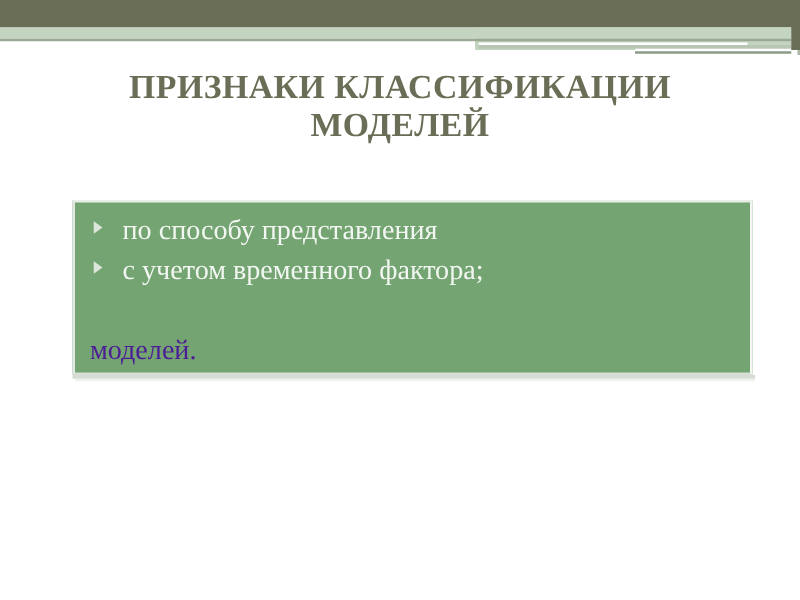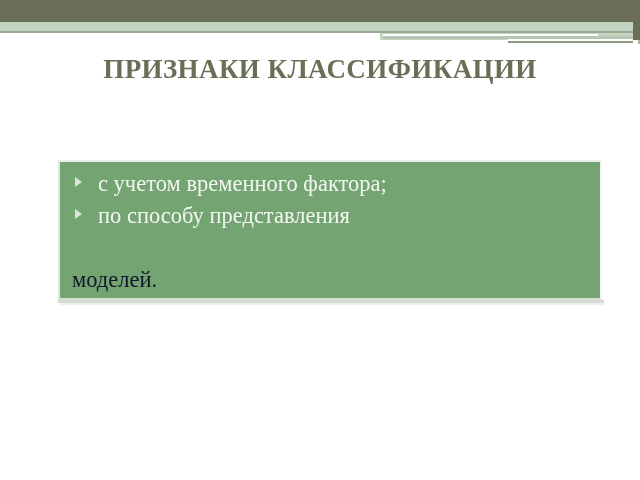--- a/index.html
+++ b/index.html
@@ -194,21 +194,21 @@
   }
   .bullet-text {
     display: inline;
   }
   .continuation {
     display: block;
     position: absolute;
     left: 12px;
     top: 102px;
     width: 524px;
-    color: #0f172a;
+    color: #4c1d95;
     font-family: "Liberation Serif", "DejaVu Serif", serif;
     font-size: 22.5px;
     line-height: 32px;
     white-space: nowrap;
   }
 </style>
 </head>
 <body>
 
 <div class="slide">
@@ -221,34 +221,35 @@
     <div class="hdr-rule-2"></div>
     <div class="hdr-rule-3"></div>
     <div class="hdr-rule-4"></div>
     <div class="hdr-rule-5"></div>
     <div class="hdr-edge-right"></div>
     <div class="hdr-darkbar-right-notch"></div>
   </div>
 
   <div class="title">
     <span class="title-line">ПРИЗНАКИ КЛАССИФИКАЦИИ</span>
+    <span class="title-line">МОДЕЛЕЙ</span>
   </div>
 
   <div class="content-box">
     <div class="bullet-list">
 
+
+      <div class="bullet-item">
+        <span class="bullet-marker"></span>
+        <span class="bullet-text">по способу представления</span>
+      </div>
 
       <div class="bullet-item">
         <span class="bullet-marker"></span>
         <span class="bullet-text">с учетом временного фактора;</span>
-      </div>
-
-      <div class="bullet-item">
-        <span class="bullet-marker"></span>
-        <span class="bullet-text">по способу представления</span>
       </div>
 
     </div>
     <span class="continuation">моделей.</span>
   </div>
   <div class="content-shadow"></div>
   <div class="content-shadow2"></div>
 
 </div>
 

